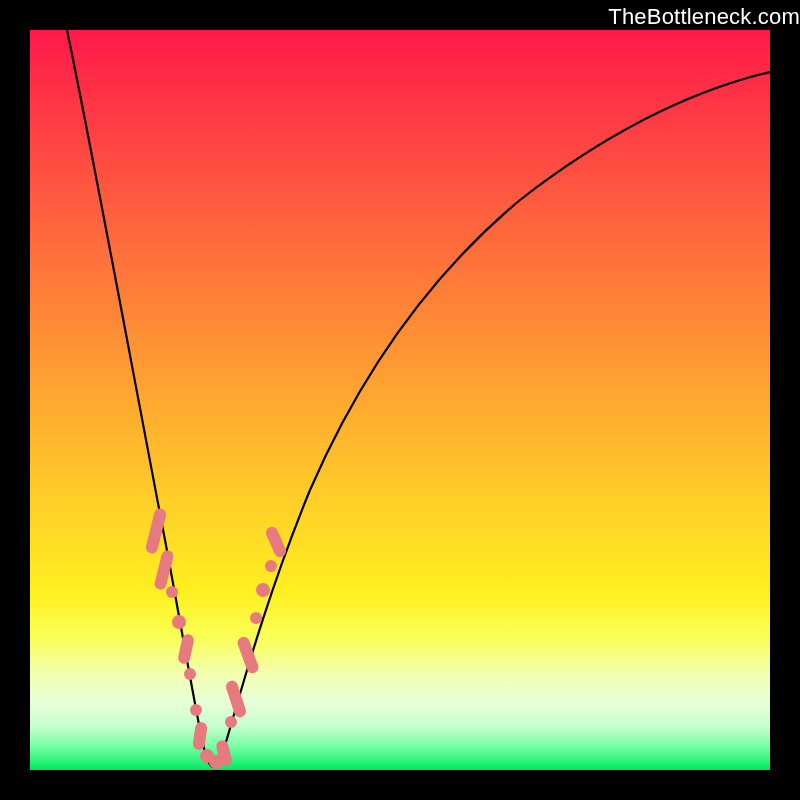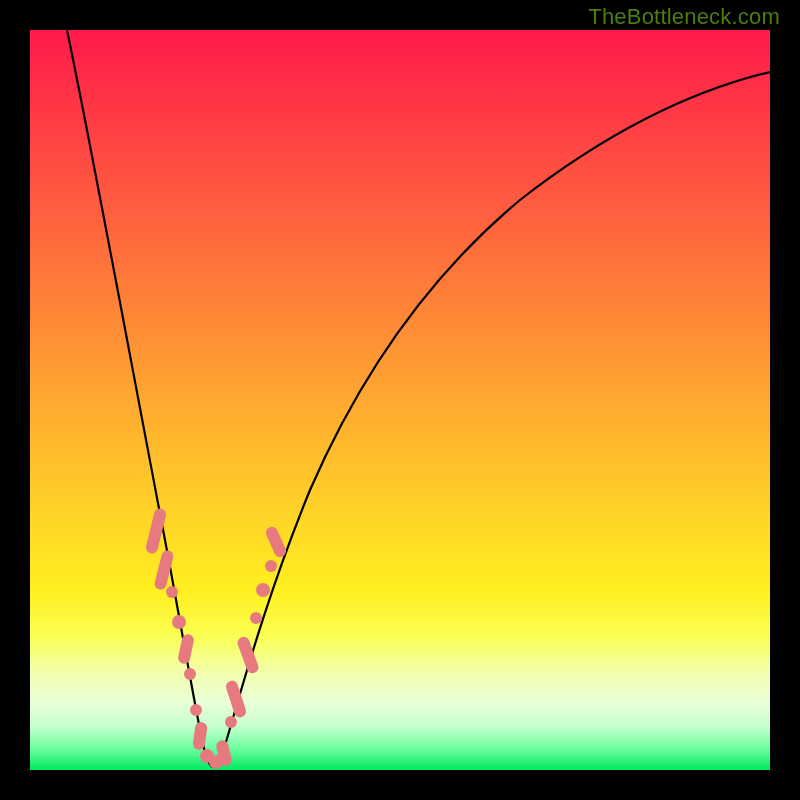--- a/index.html
+++ b/index.html
@@ -41,22 +41,22 @@
       #f2ffb0 87%,
       #e8ffd8 91%,
       #c8ffd0 94%,
       #70ffa0 97%,
       #00e860 100%
     );
   }
   .watermark {
     position: absolute;
     top: 4px;
-    right: 20px;
-    color: #4d7c0f;
+    right: 0;
+    color: #ffffff;
     font-size: 22px;
     letter-spacing: 0.2px;
     font-weight: 400;
   }
   svg.curve {
     position: absolute;
     left: 0; top: 0;
     width: 740px; height: 740px;
     overflow: visible;
   }

